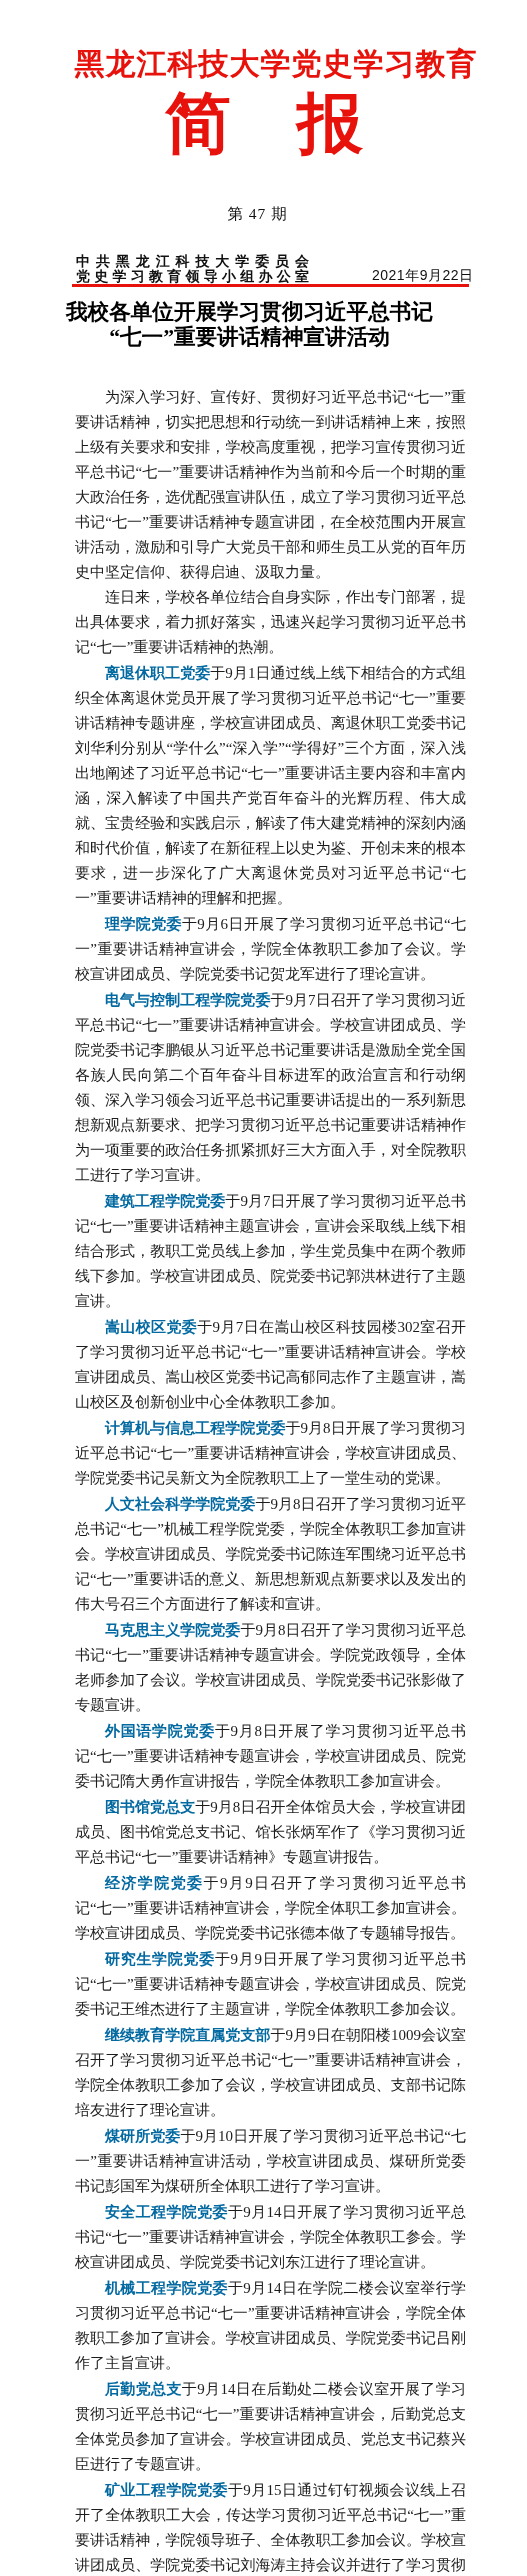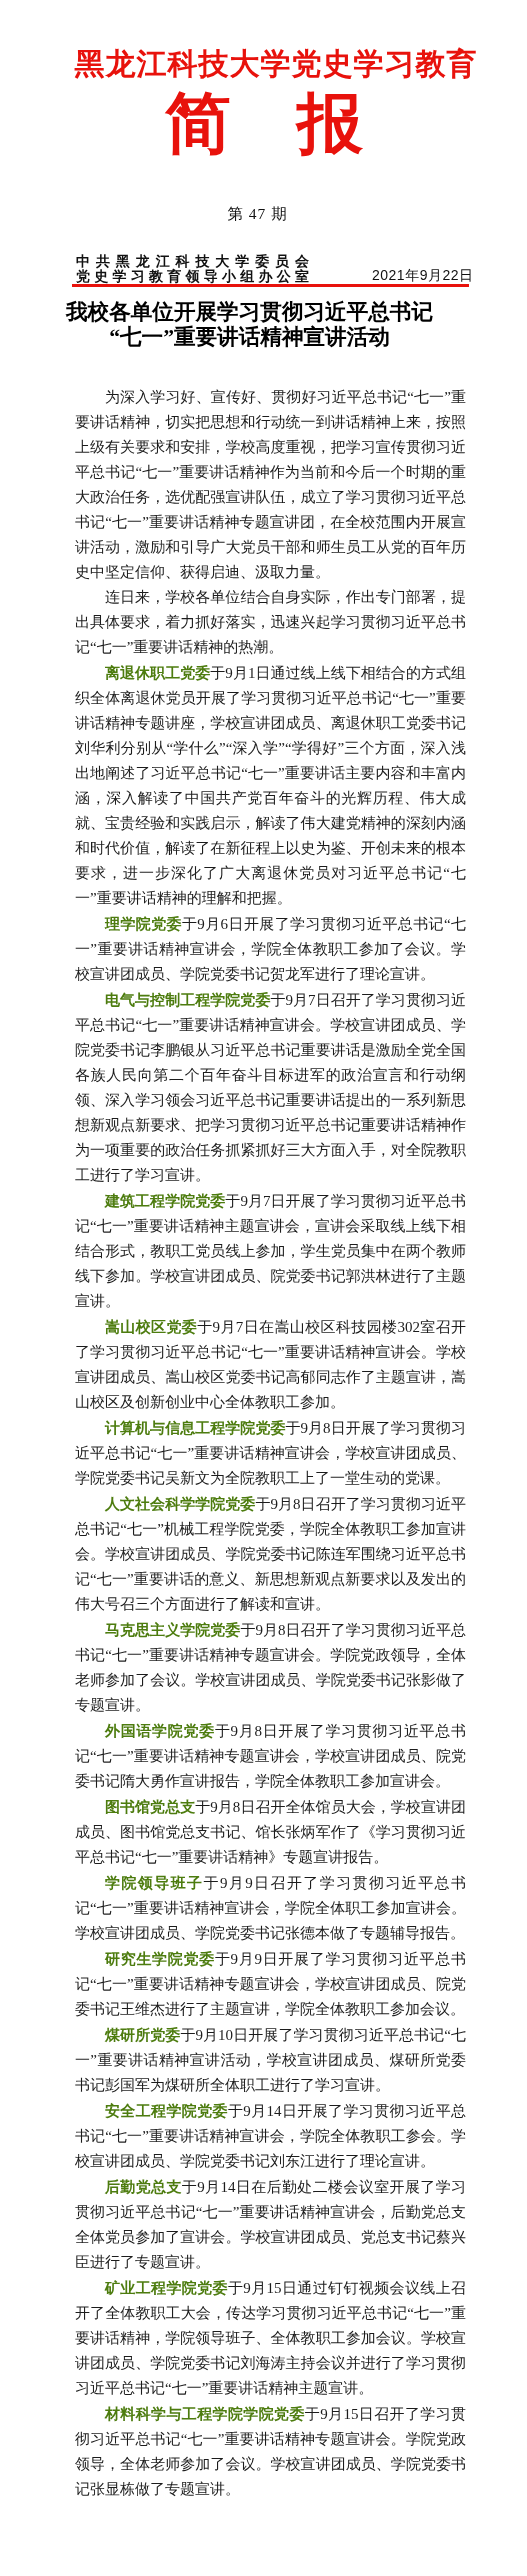--- a/index.html
+++ b/index.html
@@ -58,21 +58,21 @@
   .article-body {
     position:absolute; top:385px; left:75px; width:391px;
     font-family:"Liberation Serif", serif;
     font-size:15px; line-height:25px; color:#1c1c1c;
     text-align:justify; text-justify:inter-ideograph;
   }
   .article-body p { margin:0; padding:0; text-indent:30px; }
   .unit-lead {
     font-weight:700;
     font-family:"Liberation Sans", sans-serif;
-    color:#4d7c0f;
+    color:#0369a1;
   }
 </style>
 </head>
 <body>
 
 <div class="page">
 
   <div class="masthead-title">黑龙江科技大学党史学习教育</div>
 
   <div class="brief-title">
@@ -128,23 +128,25 @@
       <p><span class="unit-lead">离退休职工党委</span><span>于9月1日通过线上线下相结合的方式组织全体离退休党员开展了学习贯彻习近平总书记“七一”重要讲话精神专题讲座，学校宣讲团成员、离退休职工党委书记刘华利分别从“学什么”“深入学”“学得好”三个方面，深入浅出地阐述了习近平总书记“七一”重要讲话主要内容和丰富内涵，深入解读了中国共产党百年奋斗的光辉历程、伟大成就、宝贵经验和实践启示，解读了伟大建党精神的深刻内涵和时代价值，解读了在新征程上以史为鉴、开创未来的根本要求，进一步深化了广大离退休党员对习近平总书记“七一”重要讲话精神的理解和把握。</span></p>
       <p><span class="unit-lead">理学院党委</span><span>于9月6日开展了学习贯彻习近平总书记“七一”重要讲话精神宣讲会，学院全体教职工参加了会议。学校宣讲团成员、学院党委书记贺龙军进行了理论宣讲。</span></p>
       <p><span class="unit-lead">电气与控制工程学院党委</span><span>于9月7日召开了学习贯彻习近平总书记“七一”重要讲话精神宣讲会。学校宣讲团成员、学院党委书记李鹏银从习近平总书记重要讲话是激励全党全国各族人民向第二个百年奋斗目标进军的政治宣言和行动纲领、深入学习领会习近平总书记重要讲话提出的一系列新思想新观点新要求、把学习贯彻习近平总书记重要讲话精神作为一项重要的政治任务抓紧抓好三大方面入手，对全院教职工进行了学习宣讲。</span></p>
       <p><span class="unit-lead">建筑工程学院党委</span><span>于9月7日开展了学习贯彻习近平总书记“七一”重要讲话精神主题宣讲会，宣讲会采取线上线下相结合形式，教职工党员线上参加，学生党员集中在两个教师线下参加。学校宣讲团成员、院党委书记郭洪林进行了主题宣讲。</span></p>
       <p><span class="unit-lead">嵩山校区党委</span><span>于9月7日在嵩山校区科技园楼302室召开了学习贯彻习近平总书记“七一”重要讲话精神宣讲会。学校宣讲团成员、嵩山校区党委书记高郁同志作了主题宣讲，嵩山校区及创新创业中心全体教职工参加。</span></p>
       <p><span class="unit-lead">计算机与信息工程学院党委</span><span>于9月8日开展了学习贯彻习近平总书记“七一”重要讲话精神宣讲会，学校宣讲团成员、学院党委书记吴新文为全院教职工上了一堂生动的党课。</span></p>
       <p><span class="unit-lead">人文社会科学学院党委</span><span>于9月8日召开了学习贯彻习近平总书记“七一”机械工程学院党委，学院全体教职工参加宣讲会。学校宣讲团成员、学院党委书记陈连军围绕习近平总书记“七一”重要讲话的意义、新思想新观点新要求以及发出的伟大号召三个方面进行了解读和宣讲。</span></p>
       <p><span class="unit-lead">马克思主义学院党委</span><span>于9月8日召开了学习贯彻习近平总书记“七一”重要讲话精神专题宣讲会。学院党政领导，全体老师参加了会议。学校宣讲团成员、学院党委书记张影做了专题宣讲。</span></p>
       <p><span class="unit-lead">外国语学院党委</span><span>于9月8日开展了学习贯彻习近平总书记“七一”重要讲话精神专题宣讲会，学校宣讲团成员、院党委书记隋大勇作宣讲报告，学院全体教职工参加宣讲会。</span></p>
       <p><span class="unit-lead">图书馆党总支</span><span>于9月8日召开全体馆员大会，学校宣讲团成员、图书馆党总支书记、馆长张炳军作了《学习贯彻习近平总书记“七一”重要讲话精神》专题宣讲报告。</span></p>
-      <p><span class="unit-lead">学院领导班子</span><span>于9月9日召开了学习贯彻习近平总书记“七一”重要讲话精神宣讲会，学院全体职工参加宣讲会。学校宣讲团成员、学院党委书记张德本做了专题辅导报告。</span></p>
+      <p><span class="unit-lead">经济学院党委</span><span>于9月9日召开了学习贯彻习近平总书记“七一”重要讲话精神宣讲会，学院全体职工参加宣讲会。学校宣讲团成员、学院党委书记张德本做了专题辅导报告。</span></p>
       <p><span class="unit-lead">研究生学院党委</span><span>于9月9日开展了学习贯彻习近平总书记“七一”重要讲话精神专题宣讲会，学校宣讲团成员、院党委书记王维杰进行了主题宣讲，学院全体教职工参加会议。</span></p>
+      <p><span class="unit-lead">继续教育学院直属党支部</span><span>于9月9日在朝阳楼1009会议室召开了学习贯彻习近平总书记“七一”重要讲话精神宣讲会，学院全体教职工参加了会议，学校宣讲团成员、支部书记陈培友进行了理论宣讲。</span></p>
       <p><span class="unit-lead">煤研所党委</span><span>于9月10日开展了学习贯彻习近平总书记“七一”重要讲话精神宣讲活动，学校宣讲团成员、煤研所党委书记彭国军为煤研所全体职工进行了学习宣讲。</span></p>
       <p><span class="unit-lead">安全工程学院党委</span><span>于9月14日开展了学习贯彻习近平总书记“七一”重要讲话精神宣讲会，学院全体教职工参会。学校宣讲团成员、学院党委书记刘东江进行了理论宣讲。</span></p>
+      <p><span class="unit-lead">机械工程学院党委</span><span>于9月14日在学院二楼会议室举行学习贯彻习近平总书记“七一”重要讲话精神宣讲会，学院全体教职工参加了宣讲会。学校宣讲团成员、学院党委书记吕刚作了主旨宣讲。</span></p>
       <p><span class="unit-lead">后勤党总支</span><span>于9月14日在后勤处二楼会议室开展了学习贯彻习近平总书记“七一”重要讲话精神宣讲会，后勤党总支全体党员参加了宣讲会。学校宣讲团成员、党总支书记蔡兴臣进行了专题宣讲。</span></p>
       <p><span class="unit-lead">矿业工程学院党委</span><span>于9月15日通过钉钉视频会议线上召开了全体教职工大会，传达学习贯彻习近平总书记“七一”重要讲话精神，学院领导班子、全体教职工参加会议。学校宣讲团成员、学院党委书记刘海涛主持会议并进行了学习贯彻习近平总书记“七一”重要讲话精神主题宣讲。</span></p>
       <p><span class="unit-lead">材料科学与工程学院学院党委</span><span>于9月15日召开了学习贯彻习近平总书记“七一”重要讲话精神专题宣讲会。学院党政领导，全体老师参加了会议。学校宣讲团成员、学院党委书记张显栋做了专题宣讲。</span></p>
     </div>
 
 </div>
 
 
 </body></html>

